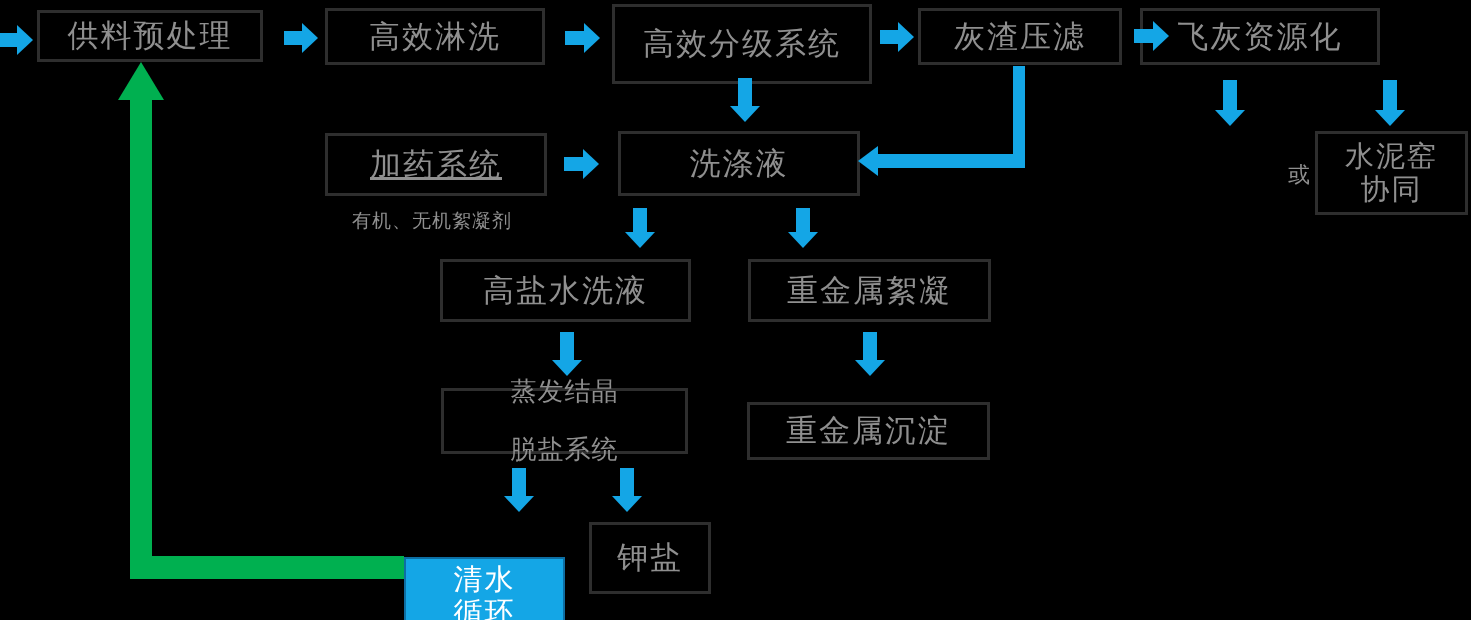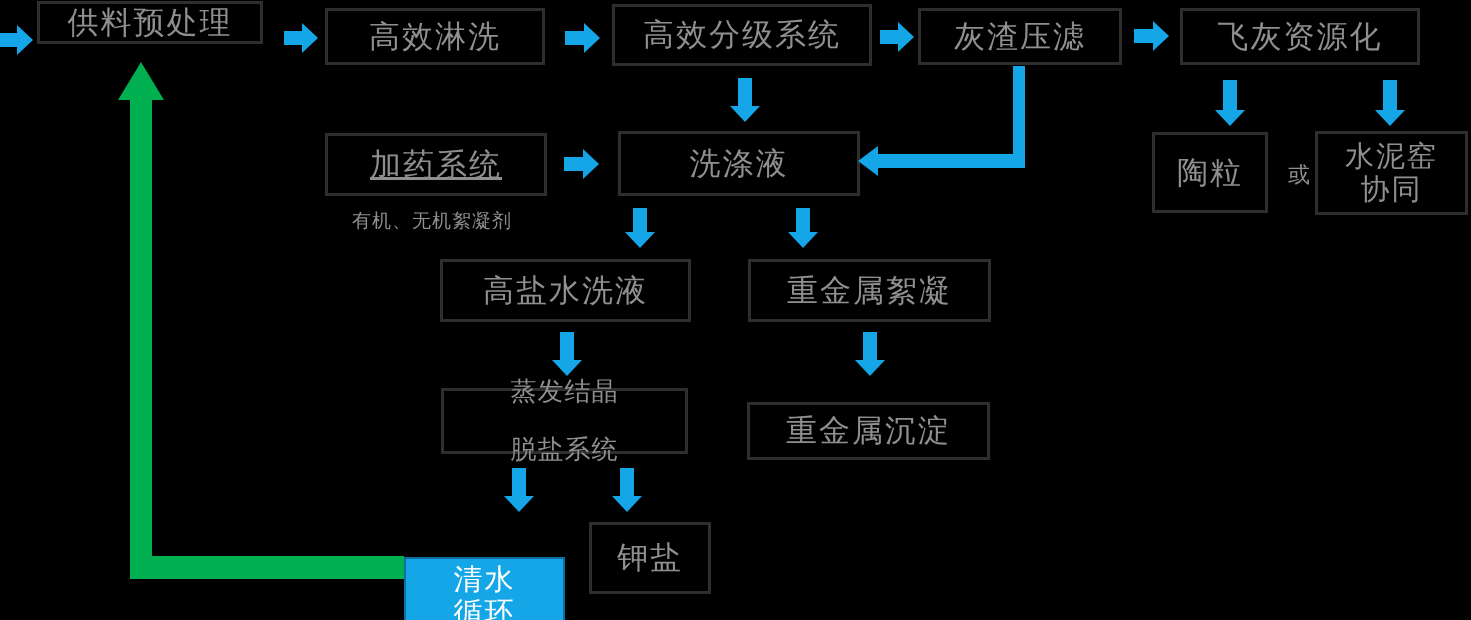--- a/index.html
+++ b/index.html
@@ -60,30 +60,29 @@
   .bar{position:absolute;background:var(--blue);}
   .head-left{position:absolute;width:0;height:0;border-right:20px solid var(--blue);border-top:15px solid transparent;border-bottom:15px solid transparent;}
   .gbar{position:absolute;background:var(--green);}
   .ghead-up{position:absolute;width:0;height:0;border-bottom:38px solid var(--green);border-left:23px solid transparent;border-right:23px solid transparent;}
 </style>
 </head>
 <body>
 
 <div id="canvas">
 
-  <div class="box" style="left:37px;top:1px;width:226px;height:43px;text-align:center;">供料预处理</div>
+  <div class="box" style="left:37px;top:10px;width:226px;height:52px;text-align:center;">供料预处理</div>
   <div class="box" style="left:325px;top:8px;width:220px;height:57px;">高效淋洗</div>
-  <div class="box" style="left:612px;top:4px;width:260px;height:62px;">高效分级系统</div>
+  <div class="box" style="left:612px;top:4px;width:260px;height:80px;">高效分级系统</div>
   <div class="box" style="left:918px;top:8px;width:204px;height:57px;">灰渣压滤</div>
-  <div class="box" style="left:1180px;top:8px;width:240px;height:57px;">飞灰资源化</div>
+  <div class="box" style="left:1140px;top:8px;width:240px;height:57px;">飞灰资源化</div>
 
   <div class="box" style="left:325px;top:133px;width:222px;height:63px;text-decoration:underline;">加药系统</div>
   <div class="caption" style="left:352px;top:208px;">有机、无机絮凝剂</div>
   <div class="box" style="left:618px;top:131px;width:242px;height:65px;">洗涤液</div>
-  <div class="box" style="left:1152px;top:132px;width:116px;height:81px;">陶粒</div>
   <div class="ortext" style="left:1288px;top:160px;">或</div>
   <div class="box two" style="left:1315px;top:131px;width:153px;height:84px;">
     <span>水泥窑</span>
     <span>协同</span>
   </div>
 
   <div class="box" style="left:748px;top:259px;width:243px;height:63px;">重金属絮凝</div>
   <div class="box" style="left:440px;top:259px;width:251px;height:63px;">高盐水洗液</div>
 
   <div class="box small2" style="left:441px;top:388px;width:247px;height:66px;">

